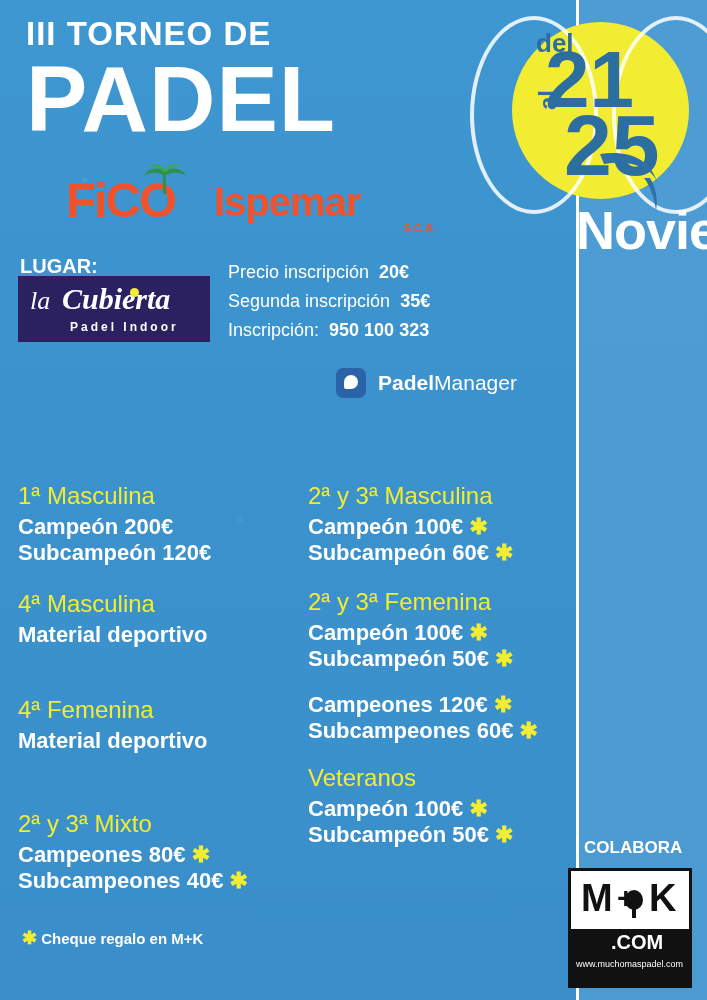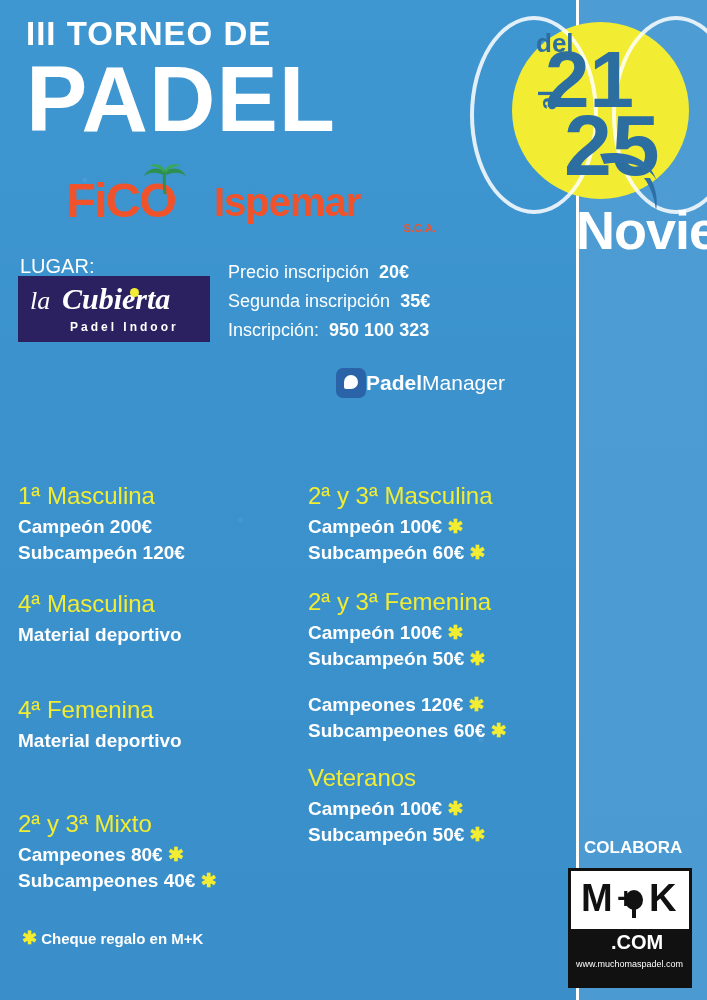--- a/index.html
+++ b/index.html
@@ -72,42 +72,42 @@
   .logo-ispemar{
     position:absolute;left:214px;top:180px;width:230px;height:60px;
   }
   .isp-text{font-size:40px;font-weight:bold;color:#f0532c;letter-spacing:-1px;}
   .isp-sub{font-size:11px;color:#f0532c;position:absolute;right:8px;top:42px;font-weight:bold;}
   .swoosh{
     position:absolute;left:380px;top:-36px;width:70px;height:70px;
   }
   
   .lugar-label{
-    position:absolute;left:20px;top:255px;color:#ffffff;font-weight:normal;font-size:20px;
+    position:absolute;left:20px;top:255px;color:#ffffff;font-weight:bold;font-size:20px;
   }
   .cubierta{
     position:absolute;left:18px;top:276px;width:192px;height:66px;background:#2b2160;
     box-sizing:border-box;
   }
   .cub-la{position:absolute;left:12px;top:10px;color:#ffffff;font-size:26px;font-style:italic;font-family:"Liberation Serif",serif;}
   .cub-cub{position:absolute;left:44px;top:6px;color:#ffffff;font-size:30px;font-weight:bold;font-family:"Liberation Serif",serif;font-style:italic;}
   .cub-sub{position:absolute;left:52px;top:44px;color:#ffffff;font-size:12px;letter-spacing:3px;font-weight:bold;}
   .cub-dot{position:absolute;left:112px;top:12px;width:9px;height:9px;border-radius:50%;background:#f2ec32;}
   
   .info{
     position:absolute;left:228px;top:258px;width:360px;
   }
   .info-row{
     color:#ffffff;font-size:18px;line-height:29px;
   }
   .info-row b{font-weight:bold;}
   .info-row .lbl{font-weight:normal;}
   
   .pm{
-    position:absolute;left:336px;top:368px;display:flex;align-items:center;gap:0;
+    position:absolute;left:336px;top:368px;display:flex;align-items:center;gap:12px;
   }
   .pm-ico{
     width:30px;height:30px;border-radius:7px;background:#2b63a8;position:relative;
   }
   .pm-ico:after{
     content:"";position:absolute;left:8px;top:7px;width:14px;height:14px;border-radius:50% 50% 50% 2px;
     background:#ffffff;
   }
   .pm-txt{color:#ffffff;font-size:21px;}
   .pm-txt .b{font-weight:bold;}
@@ -117,21 +117,21 @@
     letter-spacing:1px;
   }
   .cols{position:absolute;left:18px;top:482px;width:560px;}
   .col{position:absolute;top:0;}
   .col-left{left:0;width:290px;}
   .col-right{left:290px;width:280px;}
   .cat{
     color:#f2ec32;font-size:24px;margin-top:0;margin-bottom:4px;
   }
   .prize{
-    color:#ffffff;font-size:19px;font-weight:bold;line-height:26px;
+    color:#ffffff;font-size:22px;font-weight:bold;line-height:26px;
   }
   .star{color:#f2ec32;font-weight:bold;}
   .grp{margin-bottom:20px;}
   
   .footnote{
     position:absolute;left:22px;top:920px;color:#ffffff;font-size:15px;font-weight:bold;margin-top:7px;
   }
   .footnote .star{color:#f2ec32;font-size:18px;}
   
   .colabora{

